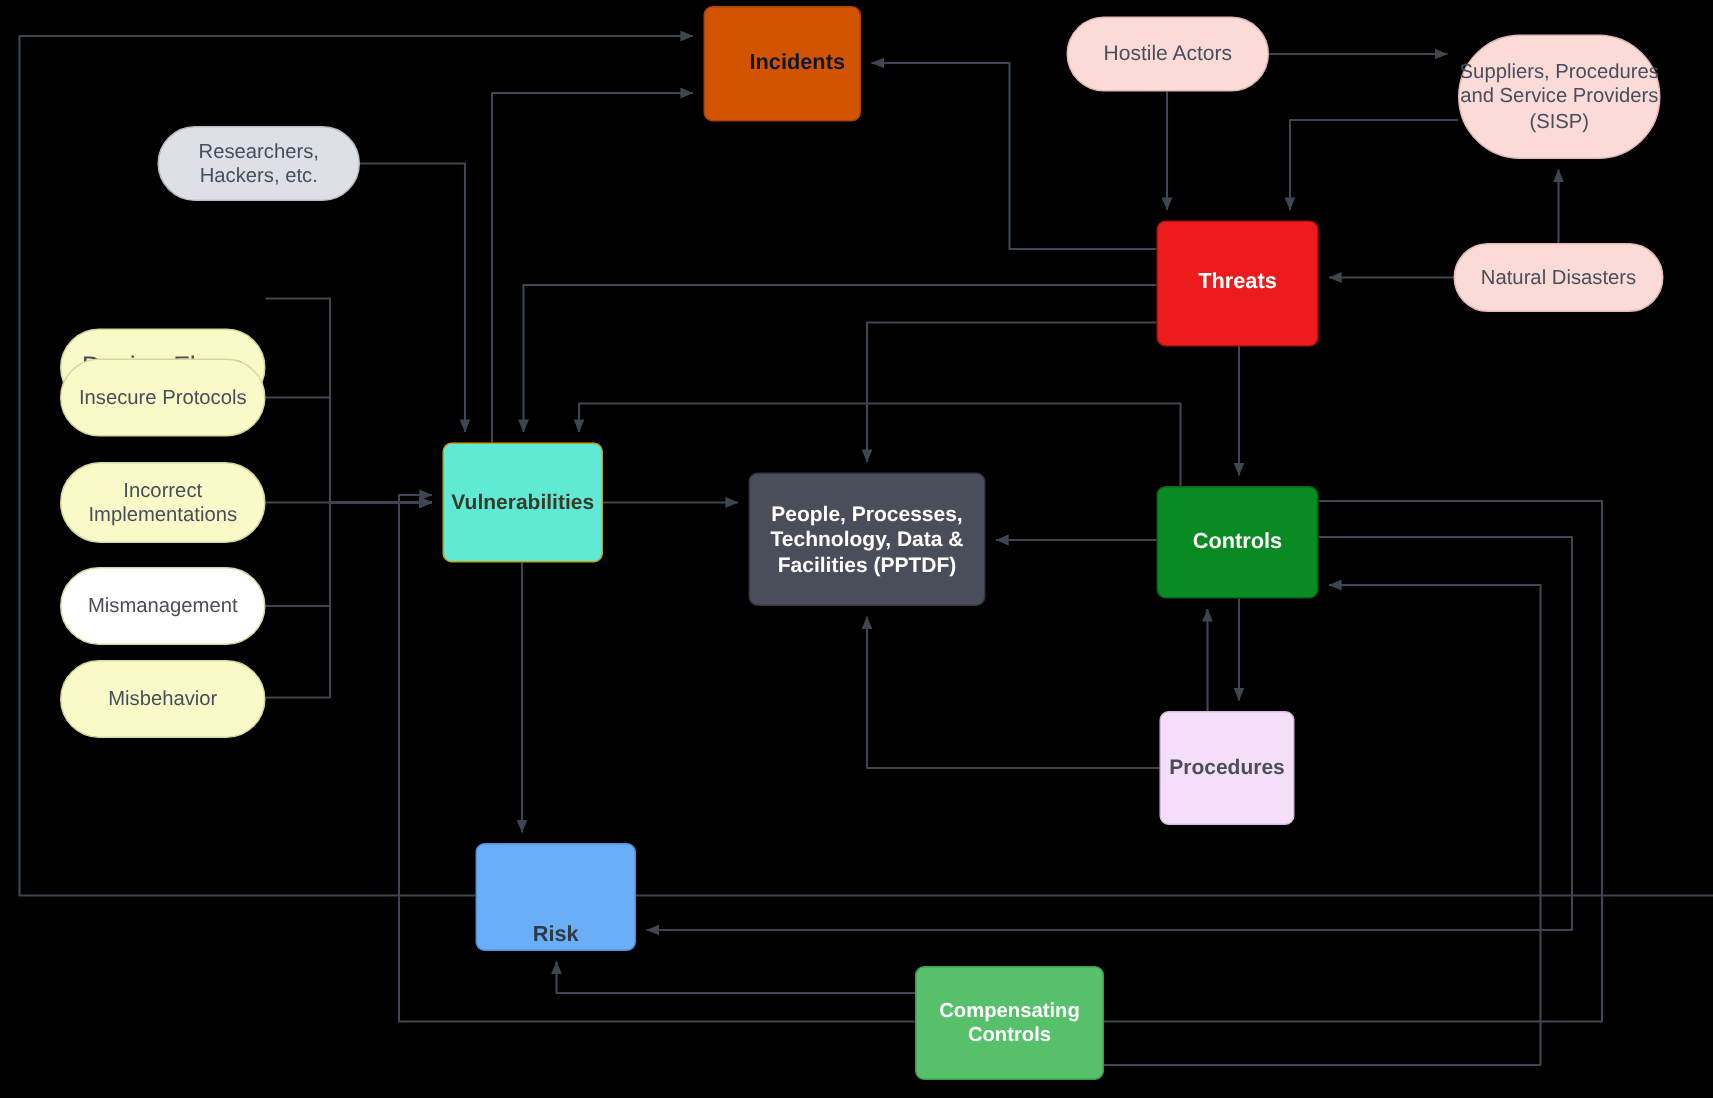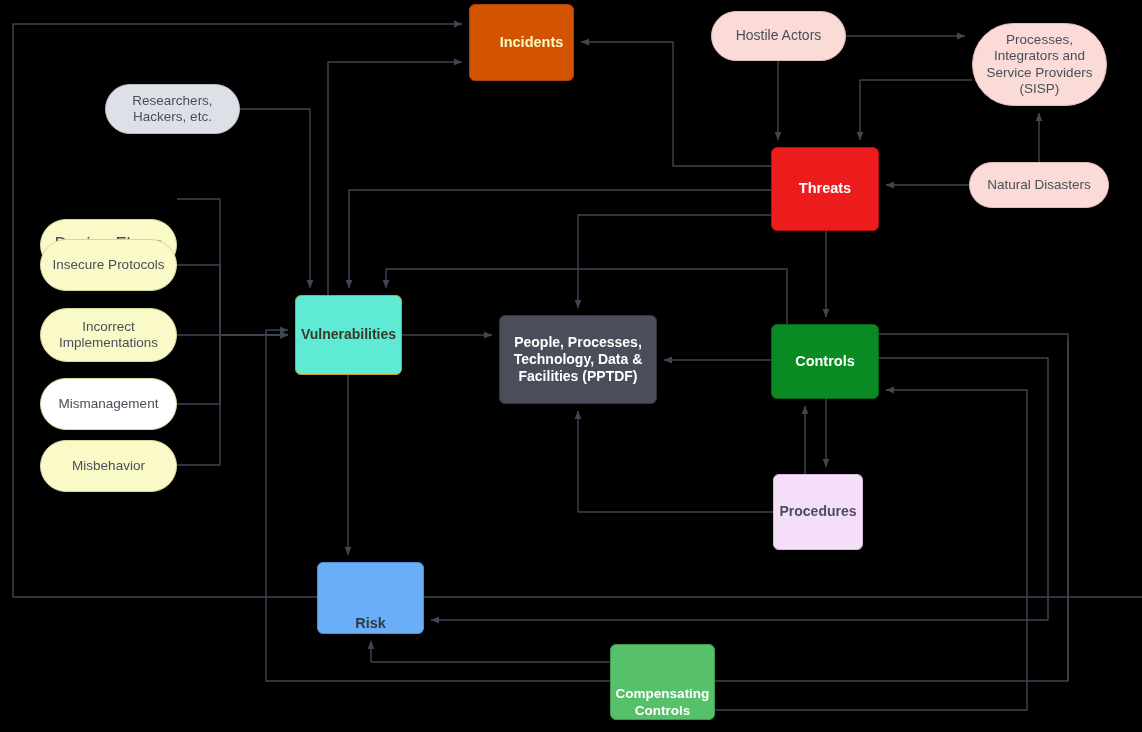--- a/index.html
+++ b/index.html
@@ -5,37 +5,37 @@
   html,body{margin:0;padding:0;background:#000;}
   body{width:1142px;height:732px;overflow:hidden;
        font-family:"Liberation Sans", sans-serif;}
   #stage{position:relative;width:1142px;height:732px;background:#000;}
   svg#wires{position:absolute;left:0;top:0;width:1142px;height:732px;}
   .node{position:absolute;display:flex;align-items:center;justify-content:center;
         text-align:center;box-sizing:border-box;line-height:1.22;}
   .rect{border-radius:6px;}
   .pill{border-radius:999px;}
   .bold{font-weight:bold;}
-  .n-incidents   {left:469px;top:4px;  width:105px;height:77px; background:#D35400;color:#fef9c3;font-size:14.5px;border:1px solid #A8420A;padding-left:20px;}
+  .n-incidents   {left:469px;top:4px;  width:105px;height:77px; background:#D35400;color:#0f172a;font-size:14.5px;border:1px solid #A8420A;padding-left:20px;}
   .n-hostile     {left:711px;top:11px; width:135px;height:50px; background:#FADBD8;color:#4A4E5A;font-size:14px;border:1px solid #E6B9B4;}
   .n-sisp        {left:972px;top:23px; width:135px;height:83px; background:#FADBD8;color:#4A4E5A;font-size:13.5px;border:1px solid #E6B9B4;}
   .n-researchers {left:105px;top:84px; width:135px;height:50px; background:#DEE0E8;color:#4A4E5A;font-size:13.5px;border:1px solid #B9BCC7;}
   .n-threats     {left:771px;top:147px;width:108px;height:84px; background:#EC1C1C;color:#fff;font-size:14.5px;border:1px solid #B31111;}
   .n-natural     {left:969px;top:162px;width:140px;height:46px; background:#FADBD8;color:#4A4E5A;font-size:13.5px;border:1px solid #E6B9B4;}
   .n-design      {left:40px; top:173px;width:137px;height:52px; background:#FAFAC8;color:#4A4E5A;font-size:18px;border:1px solid #D7D79C;margin-top:46px;}
   .n-insecure    {left:40px; top:239px;width:137px;height:52px; background:#FAFAC8;color:#4A4E5A;font-size:13.5px;border:1px solid #D7D79C;text-align:center;}
   .n-incorrect   {left:40px; top:308px;width:137px;height:54px; background:#FAFAC8;color:#4A4E5A;font-size:13.5px;border:1px solid #D7D79C;}
   .n-mismanage   {left:40px; top:378px;width:137px;height:52px; background:#ffffff;color:#4A4E5A;font-size:13.5px;border:1px solid #D7D79C;}
   .n-misbehavior {left:40px; top:440px;width:137px;height:52px; background:#FAFAC8;color:#4A4E5A;font-size:13.5px;border:1px solid #D7D79C;}
   .n-vuln        {left:295px;top:295px;width:107px;height:80px; background:#5eead4;color:#3A3A28;font-size:14px;border:1px solid #C79F0F;}
   .n-pptdf       {left:499px;top:315px;width:158px;height:89px; background:#4A4E5A;color:#fff;font-size:14px;border:1px solid #32353E;padding:16px 7px;}
   .n-controls    {left:771px;top:324px;width:108px;height:75px; background:#0A8A22;color:#fff;font-size:14.5px;border:1px solid #07651a;}
   .n-procedures  {left:773px;top:474px;width:90px;height:76px; background:#F5DFF8;color:#4A4E5A;font-size:14px;border:1px solid #D7B9DE;}
   .n-risk        {left:317px;top:562px;width:107px;height:72px; background:#6BAEF8;color:#2F3A46;font-size:14.5px;border:1px solid #4C8FD6;align-items:flex-end;}
-  .n-comp        {left:610px;top:644px;width:105px;height:76px; background:#57C06A;color:#fff;font-size:13.5px;border:1px solid #3E9A50;align-items:flex-end;}
+  .n-comp        {left:610px;top:644px;width:126px;height:76px; background:#57C06A;color:#fff;font-size:13.5px;border:1px solid #3E9A50;}
 </style>
 </head>
 <body>
 
 <div id="stage">
 
   <svg id="wires" viewBox="0 0 1142 732" xmlns="http://www.w3.org/2000/svg">
     <defs>
       <marker id="ah" markerWidth="9" markerHeight="8" refX="8.4" refY="4" orient="auto" markerUnits="userSpaceOnUse">
         <path d="M0,0.4 L8.6,4 L0,7.6 z" fill="#3E4652"></path>
@@ -111,21 +111,21 @@
 
   <div class="node rect n-incidents bold">
     <span>Incidents</span>
   </div>
 
   <div class="node pill n-hostile">
     <span>Hostile Actors</span>
   </div>
 
   <div class="node pill n-sisp">
-    <span>Processes, Integrators and Service Providers (SISP)</span>
+    <span>Suppliers, Procedures and Service Providers (SISP)</span>
   </div>
 
   <div class="node pill n-researchers">
     <span>Researchers, Hackers, etc.</span>
   </div>
 
   <div class="node rect n-threats bold">
     <span>Threats</span>
   </div>
 

